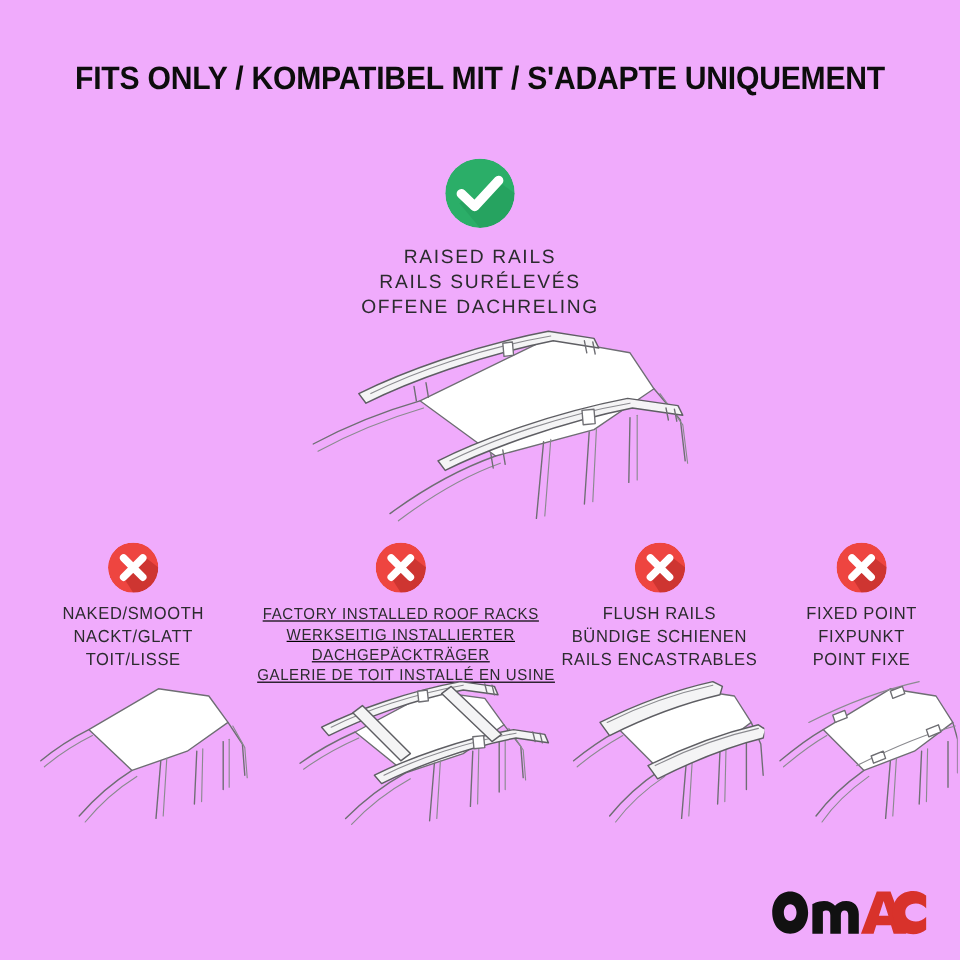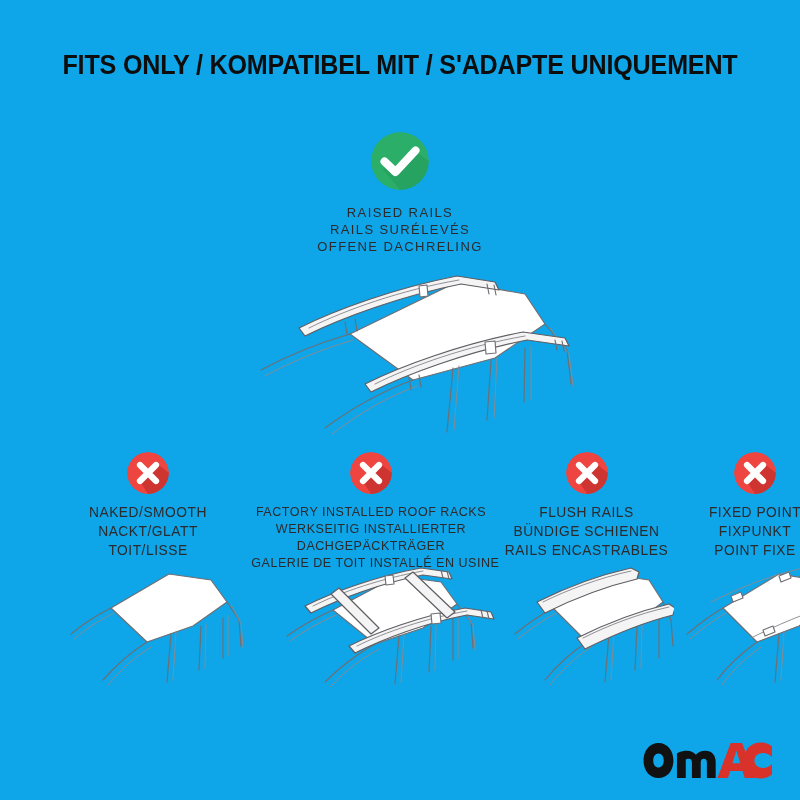--- a/index.html
+++ b/index.html
@@ -12,21 +12,21 @@
     background: #ffffff;
     font-family: "Liberation Sans", sans-serif;
     overflow: hidden;
     position: relative;
   }
 
   #page {
     position: relative;
     width: 800px;
     height: 800px;
-    background: #0ea5e9;
+    background: #f0abfc;
   }
 
   
   #header-title {
     position: absolute;
     left: 0;
     top: 50px;
     width: 800px;
     text-align: center;
     font-family: "Liberation Sans Narrow", "Liberation Sans", sans-serif;
@@ -61,41 +61,40 @@
   }
 
   .label-stack {
     margin-top: 14px;
     line-height: 1.32;
     color: #2b2b2e;
     font-weight: 300;
     letter-spacing: 1.4px;
   }
   #primary-labels {
-    font-size: 13px;
+    font-size: 16px;
   }
   #primary-labels .lbl { display: block; white-space: nowrap; }
 
   
   #primary-illustration {
     position: absolute;
     left: 195px;
     top: 272px;
     width: 430px;
     height: 180px;
   }
 
   
   #exclusion-row {
     position: absolute;
     left: 0;
     top: 452px;
     width: 736px;
     height: 250px;
-    margin-left: 37px;
   }
   .excl-item {
     position: absolute;
     top: 0;
     text-align: center;
   }
   .excl-badge {
     width: 42px;
     height: 42px;
     margin: 0 auto;
@@ -112,21 +111,21 @@
   }
   .excl-labels .lbl { display: block; white-space: nowrap; }
   .excl-illustration {
     position: absolute;
     left: 0;
     width: 100%;
   }
 
   
   #excl-0 { left: 14px;  width: 194px; }
-  #excl-1 { left: 208px; width: 252px; }
+  #excl-1 { left: 208px; width: 252px; text-decoration: underline; }
   #excl-2 { left: 462px; width: 175px; }
   #excl-3 { left: 638px; width: 160px; }
 
   #excl-0 .excl-labels { font-size: 14.5px; }
   #excl-1 .excl-labels { font-size: 13.2px; }
   #excl-2 .excl-labels { font-size: 14.5px; }
   #excl-3 .excl-labels { font-size: 14.5px; }
 
   #excl-0 .excl-illustration { top: 106px; height: 135px; }
   #excl-1 .excl-illustration { top: 104px; height: 138px; }

